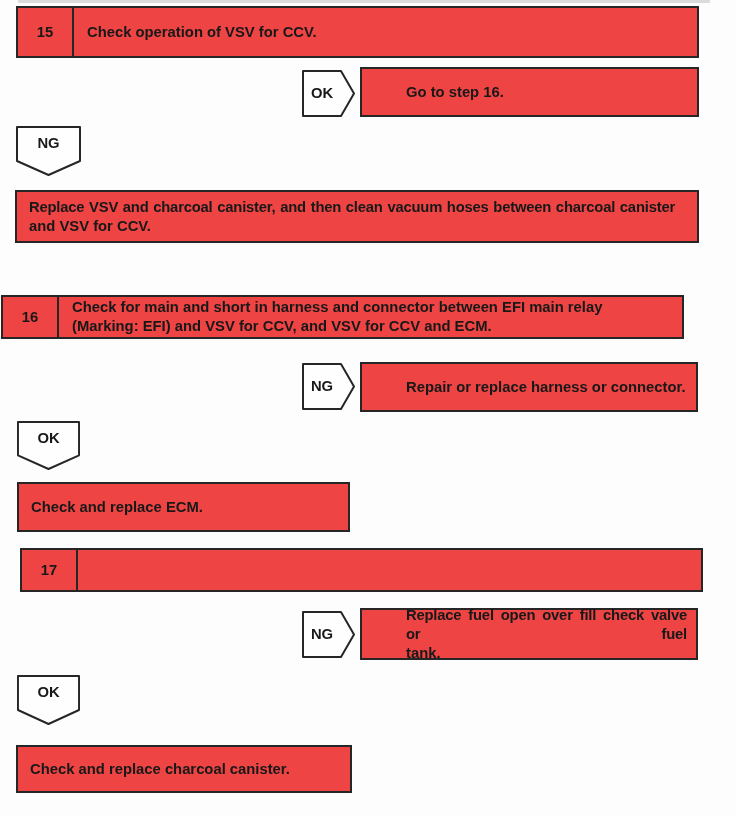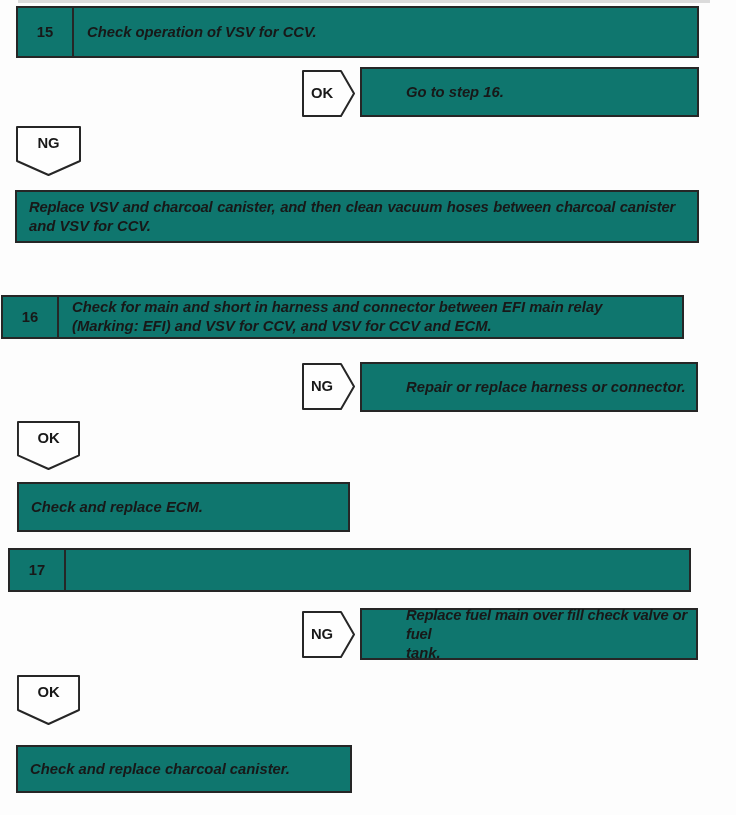--- a/index.html
+++ b/index.html
@@ -2,25 +2,25 @@
 <html><head>
 <meta charset="utf-8">
 <style>
   html,body{margin:0;padding:0;background:#ffffff;}
   #canvas{
     position:relative;width:736px;height:815px;background:#fdfdfd;overflow:hidden;
     font-family:"Liberation Sans","DejaVu Sans",sans-serif;
     font-weight:700;color:#181818;font-size:14.8px;line-height:19px;
   }
   .abs{position:absolute;box-sizing:border-box;}
-  .box{border:2px solid #262626;background:#0f766e;display:flex;align-items:center;}
+  .box{border:2px solid #262626;background:#ef4444;display:flex;align-items:center;}
   .step{padding:0;}
   .numcell{width:54px;align-self:stretch;border-right:2px solid #262626;
     display:flex;align-items:center;justify-content:center;flex:none;}
-  .txt{flex:1;padding:0 12px 0 13px;display:flex;flex-direction:column;font-style:italic;}
+  .txt{flex:1;padding:0 12px 0 13px;display:flex;flex-direction:column;}
   .action .txt{padding:0 22px 0 12px;}
   .result .txt{padding:0 9px 0 11px;margin-left:33px;}
   .ln{white-space:nowrap;}
   .jline{white-space:normal;text-align:justify;text-align-last:justify;letter-spacing:-0.2px;}
   .pent{position:absolute;}
   .pent svg{display:block;position:absolute;left:0;top:0;}
   .pent .lbl{position:absolute;display:flex;align-items:center;justify-content:center;}
   .pent-right .lbl{left:0;top:0;width:40px;height:100%;}
   .pent-down .lbl{left:0;top:0;width:100%;height:35px;}
   .artifact{background:#bfbfbf;opacity:.55;}
@@ -91,33 +91,33 @@
     </svg>
     <span class="lbl">OK</span>
   </div>
 
   <div class="abs box action" style="left:17px;top:482px;width:333px;height:50px">
     <div class="txt">
       <div class="ln">Check and replace ECM.</div>
     </div>
   </div>
 
-  <div class="abs box step" style="left:8px;top:548px;width:683px;height:44px">
+  <div class="abs box step" style="left:20px;top:548px;width:683px;height:44px">
     <div class="numcell">17</div>
   </div>
 
   <div class="pent pent-right" style="left:302px;top:611px;width:53px;height:47px">
     <svg width="53" height="47" viewBox="0 0 53 47">
       <polygon points="1,1 39,1 52,23.5 39,46 1,46" fill="#fefefe" stroke="#262626" stroke-width="2" stroke-linejoin="round"></polygon>
     </svg>
     <span class="lbl">NG</span>
   </div>
   <div class="abs box result" style="left:360px;top:608px;width:338px;height:52px">
     <div class="txt">
-      <div class="jline">Replace fuel main over fill check valve or fuel</div>
+      <div class="jline">Replace fuel open over fill check valve or fuel</div>
       <div class="ln">tank.</div>
     </div>
   </div>
 
   <div class="pent pent-down" style="left:17px;top:675px;width:63px;height:50px">
     <svg width="63" height="50" viewBox="0 0 65 50" preserveAspectRatio="none">
       <polygon points="1,1 64,1 64,35 32.5,49 1,35" fill="#fefefe" stroke="#262626" stroke-width="2" stroke-linejoin="round"></polygon>
     </svg>
     <span class="lbl">OK</span>
   </div>

